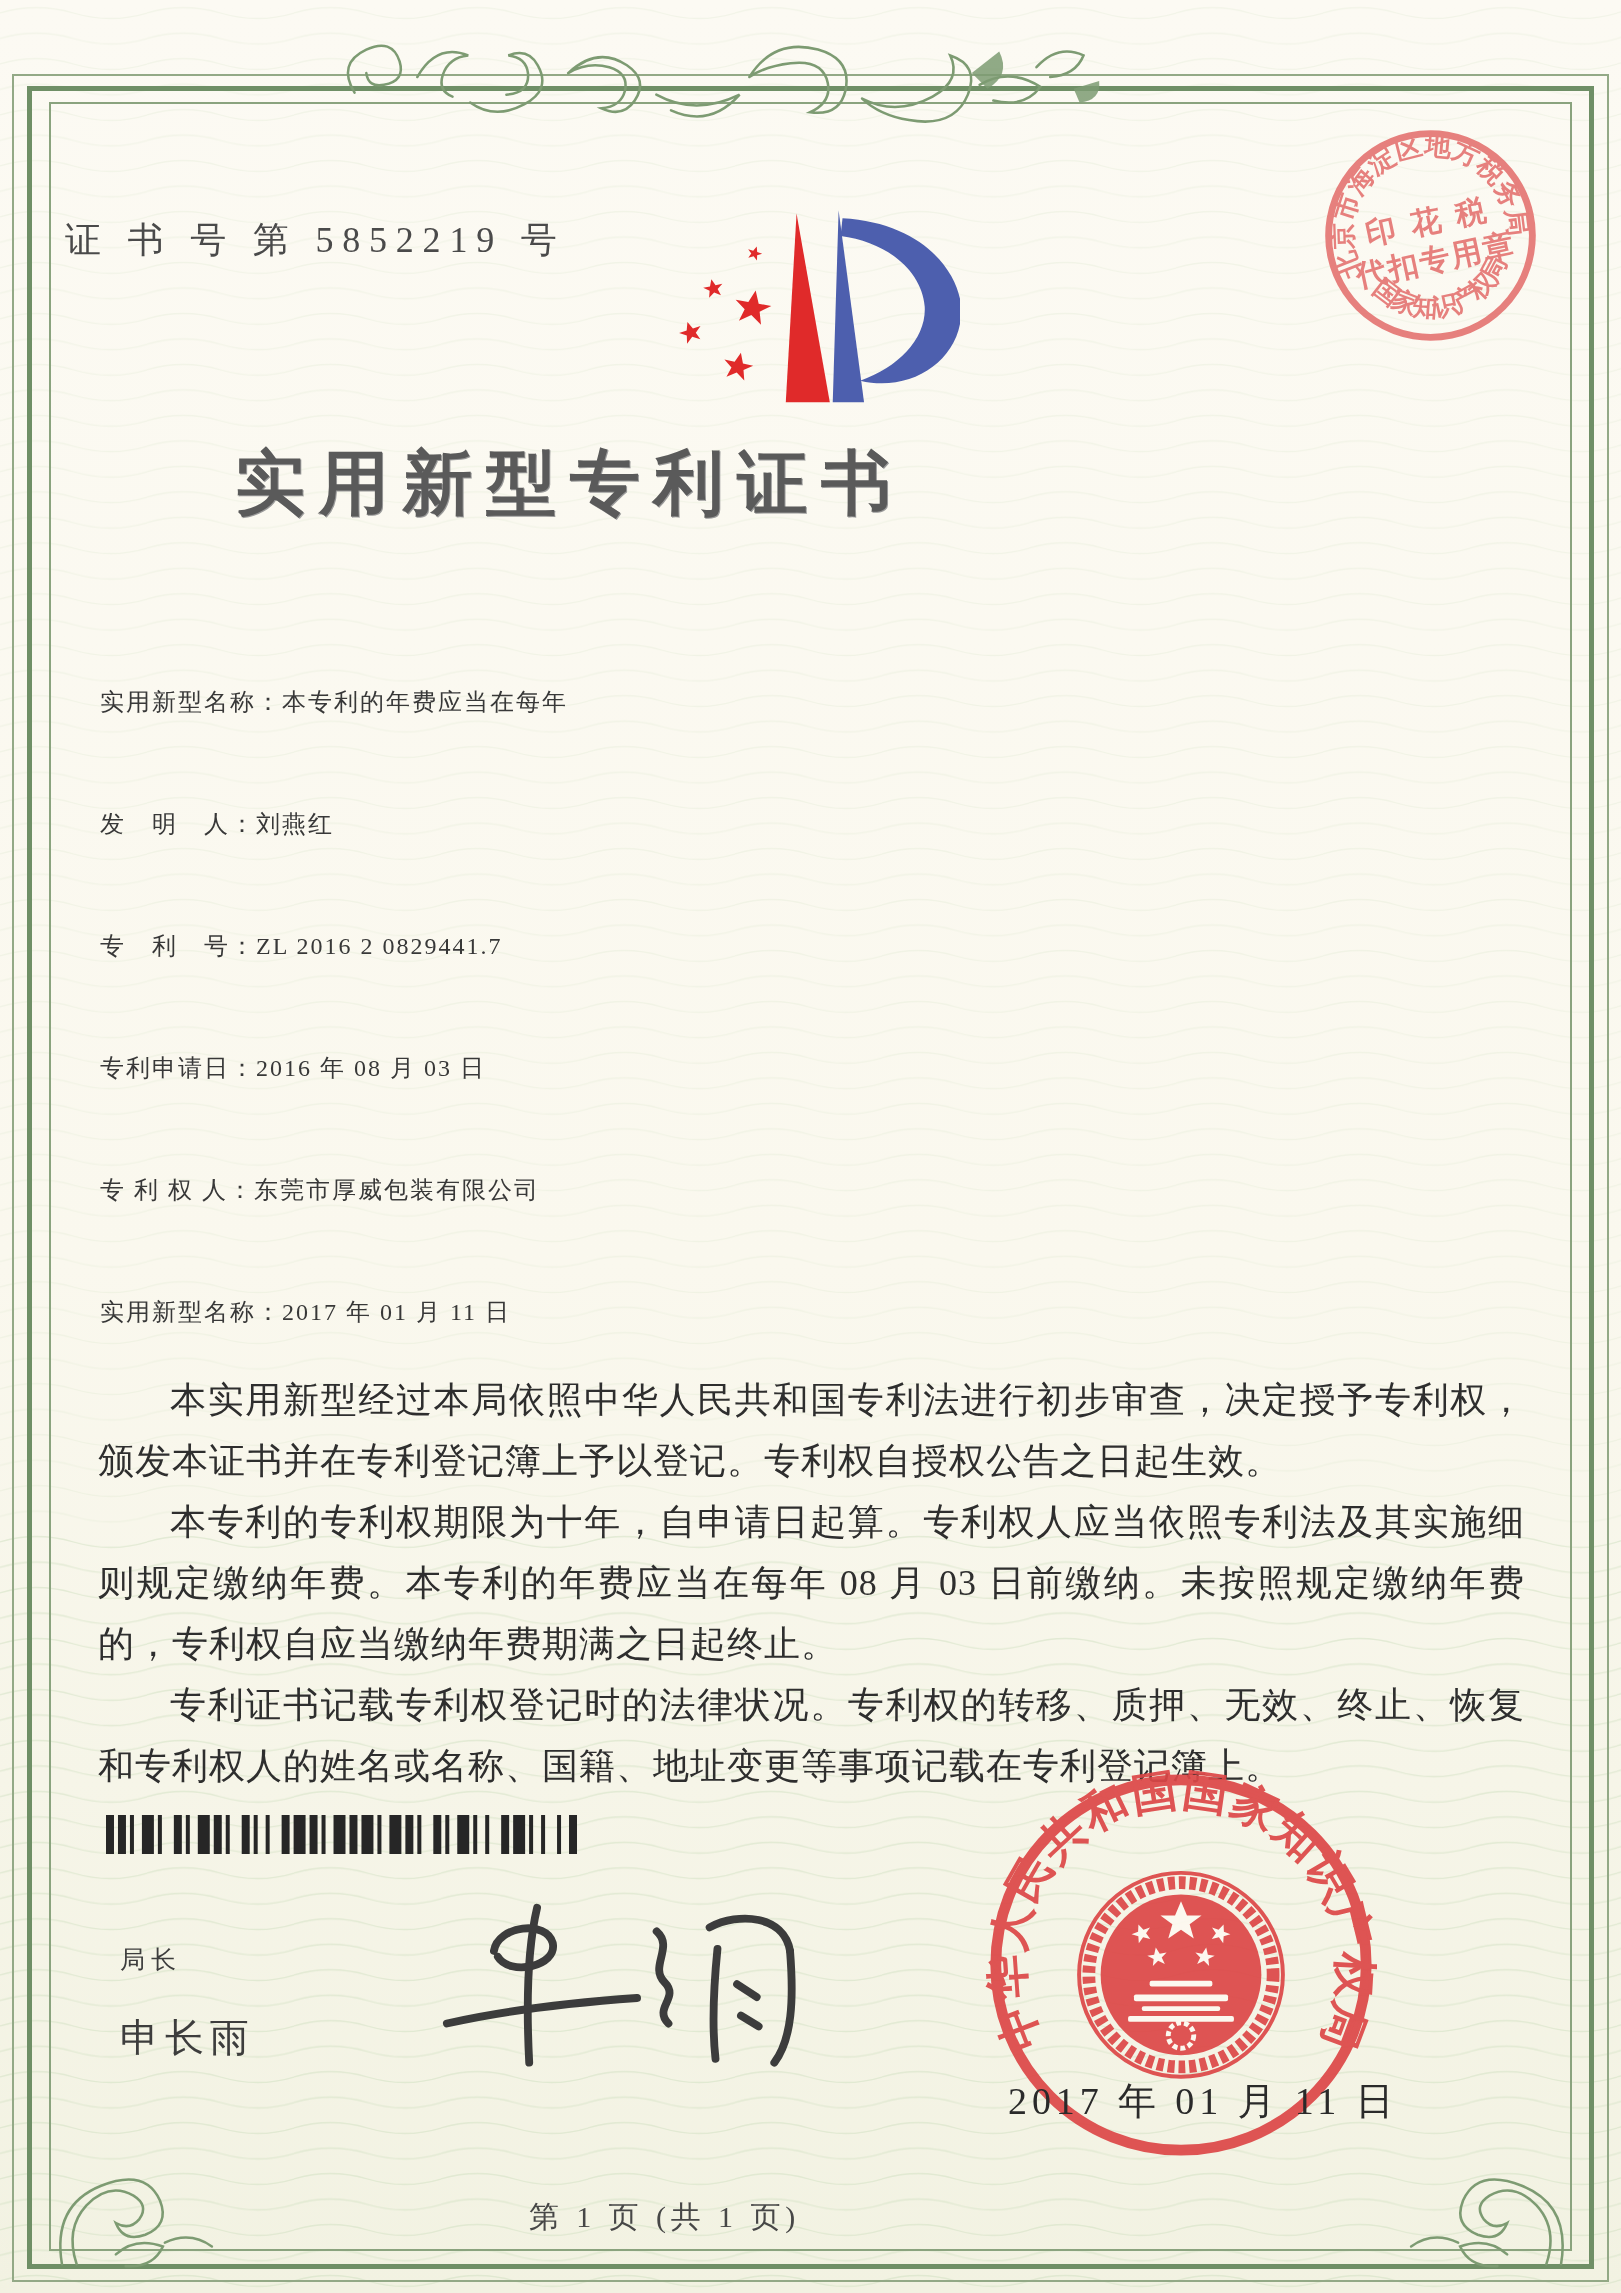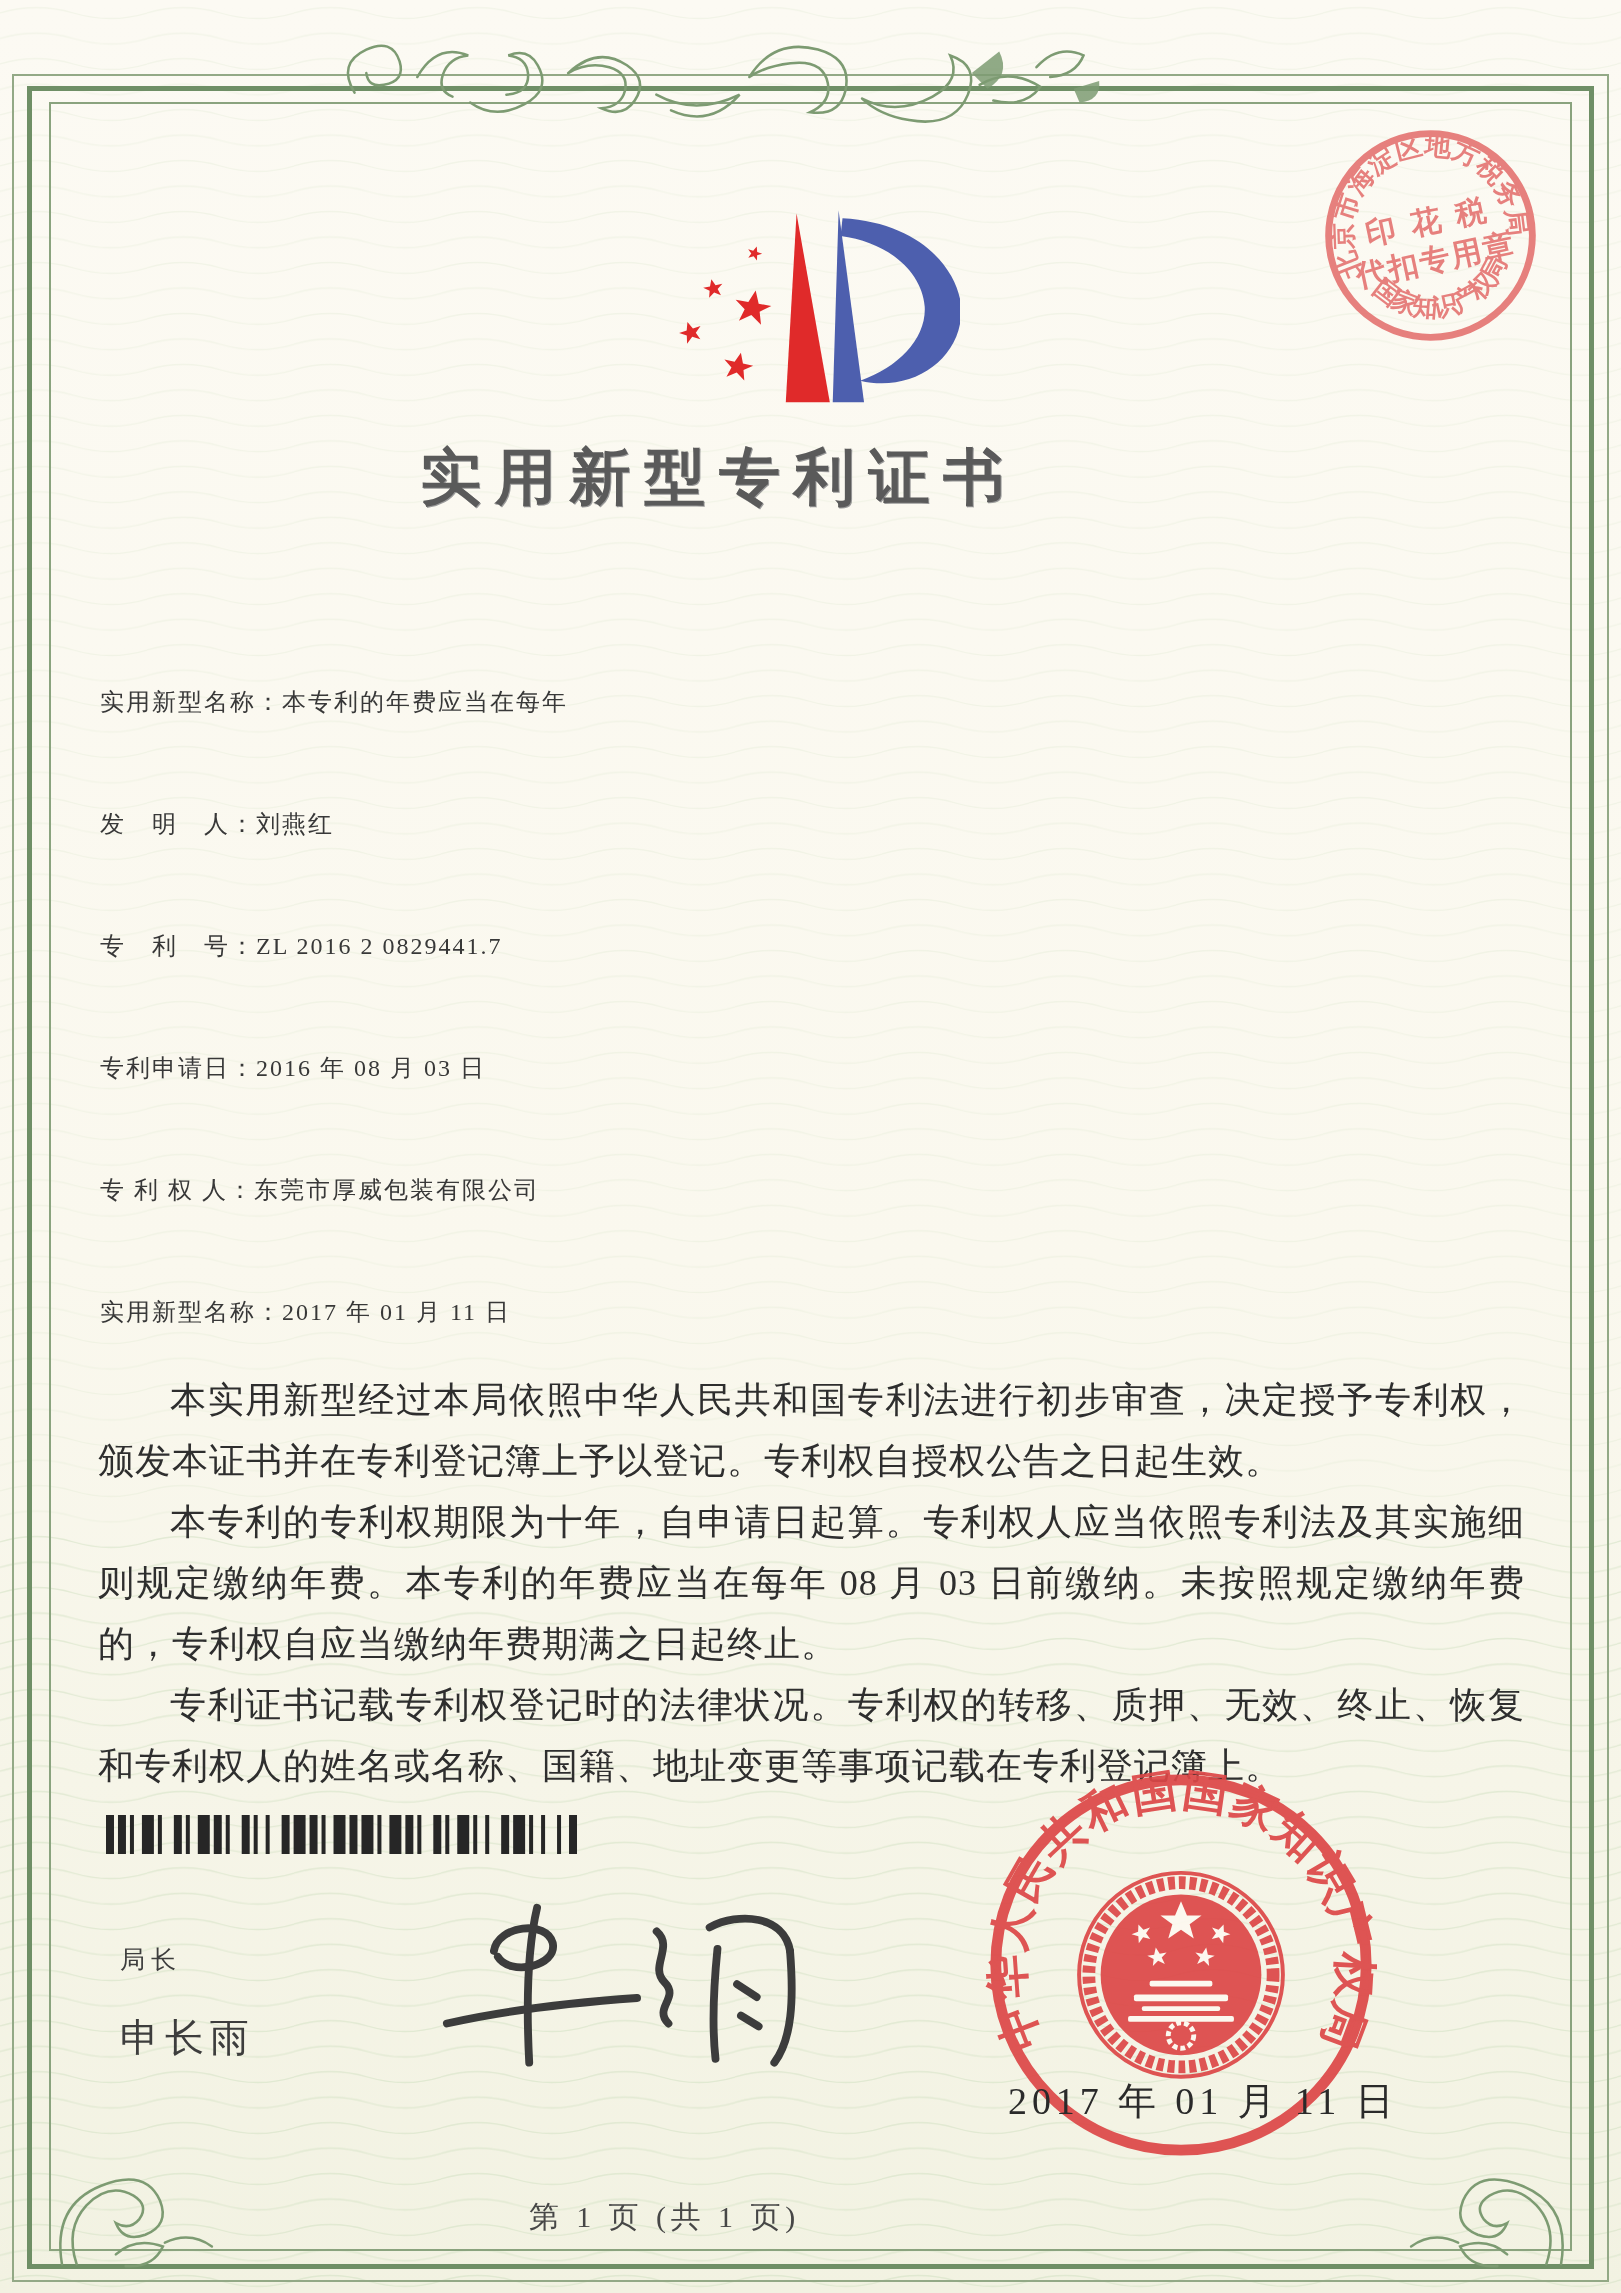--- a/index.html
+++ b/index.html
@@ -16,25 +16,24 @@
   .abs{position:absolute;}
 
   
   .frame-a{left:11.8px;right:11.8px;top:74px;bottom:11.8px;border:2px solid #93a986;}
   .frame-b{left:27.4px;right:27.4px;top:86px;bottom:25.5px;border:5.9px solid var(--border-green,#6f8f66);}
   .frame-c{left:49px;right:49px;top:102px;bottom:43px;border:2px solid #8aa37e;}
 
   .cert-number{left:65px;top:216px;font-size:36px;letter-spacing:8.8px;color:#4a4a4a;}
 
   .title{
-    left:235px;top:437px;width:872px;text-align:center;
-    font-size:61px;font-weight:700;letter-spacing:13.7px;color:var(--title-gray,#5a5a5a);
+    left:235px;top:437px;width:872px;text-align:left;
+    font-size:70px;font-weight:700;letter-spacing:13.7px;color:var(--title-gray,#5a5a5a);
     text-shadow:1px 1px 0 #9a9a9a;
     white-space:nowrap;
-    margin-left:48px;
   }
 
   .fields{left:100px;top:686px;width:1176px;}
   .field-row{display:flex;align-items:baseline;font-size:24px;height:39px;margin-bottom:83px;color:#383838;}
   .field-label{letter-spacing:2px;white-space:pre;}
   .field-value{letter-spacing:2px;white-space:pre;}
 
   .paragraphs{left:98px;top:1370px;width:1427px;font-size:36px;line-height:61px;
     text-align:justify;color:#2e2e2e;}
   .paragraphs p{margin:0;text-indent:2em;letter-spacing:1px;}
@@ -100,20 +99,21 @@
       </g>
     </svg>
     <svg class="abs" style="left:1404px;top:2125px;" width="172" height="147" viewBox="0 0 175 150" aria-hidden="true">
       <g transform="translate(175,0) scale(-1,1)" fill="none" stroke="#7d9b72" stroke-width="2.6" stroke-linecap="round">
         <path d="M15,142 q-10,-60 40,-80 q45,-18 60,15 q10,25 -15,35 q-22,8 -30,-12 q14,8 24,-4 q10,-14 -6,-24 q-25,-14 -48,10 q-22,24 -10,60"></path>
         <path d="M70,132 q20,-18 48,-8 q-10,22 -38,20"></path>
         <path d="M120,120 q26,-12 48,4"></path>
       </g>
     </svg>
 
+    <div class="abs cert-number">证 书 号 第 5852219 号</div>
 
     <svg class="abs logo-wrap" width="323" height="225" viewBox="0 0 330 230" aria-hidden="true">
       <defs>
         <path id="star" d="M0,-10 L2.9,-3.1 10,-3.1 4.2,1.2 6.2,8.1 0,3.8 -6.2,8.1 -4.2,1.2 -10,-3.1 -2.9,-3.1 Z"></path>
       </defs>
       <g fill="var(--logo-red,#e02a2a)">
         <use href="#star" transform="translate(120,66) scale(0.75) rotate(18)"></use>
         <use href="#star" transform="translate(78,102) scale(1.0) rotate(-12)"></use>
         <use href="#star" transform="translate(118,122) scale(1.85) rotate(10)"></use>
         <use href="#star" transform="translate(55,147) scale(1.15) rotate(-18)"></use>

